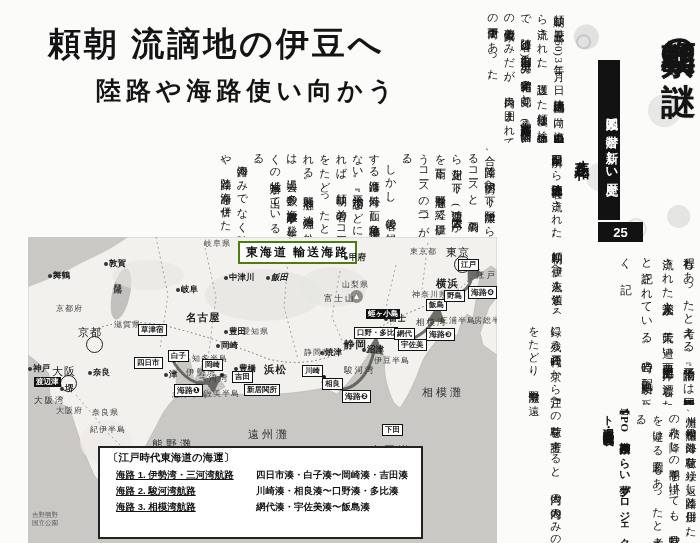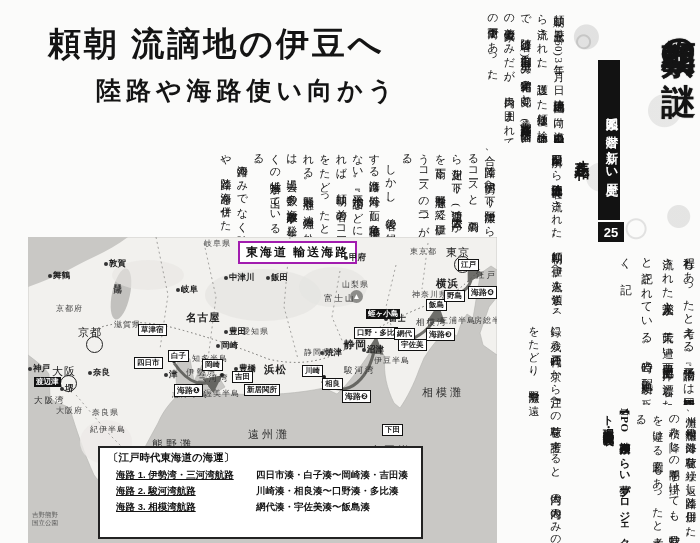--- a/index.html
+++ b/index.html
@@ -21,21 +21,21 @@
       radial-gradient(circle at 30% 72%, rgba(0,0,0,.07) 0 14px, transparent 15px),
       radial-gradient(circle at 85% 88%, rgba(0,0,0,.09) 0 11px, transparent 12px),
       radial-gradient(circle at 55% 93%, rgba(0,0,0,.0) 0 8px, rgba(0,0,0,.10) 9px 10px, transparent 11px);
   }
   #main-title{position:absolute;right:4px;top:12px;font-size:34px;font-weight:700;
     line-height:1.05;letter-spacing:1px;font-family:"Liberation Serif","DejaVu Serif",serif;
     text-shadow:0 0 1px #333;}
   #series-band{position:absolute;left:40px;top:60px;height:160px;width:22px;background:#121212;
     color:#fff;font-family:"Liberation Sans","DejaVu Sans",sans-serif;font-size:12.5px;
     font-weight:700;text-align:center;padding-top:4px;letter-spacing:1px;}
-  #episode-box{position:absolute;left:40px;top:222px;width:26px;height:20px;background:#121212;
+  #episode-box{position:absolute;left:40px;top:222px;width:45px;height:20px;background:#121212;
     color:#fff;font:700 13px "Liberation Sans","DejaVu Sans",sans-serif;display:flex;
     align-items:center;justify-content:center;}
   #author{position:absolute;left:14px;top:148px;font-size:15px;font-weight:700;letter-spacing:2px;}
 
   
   #headline{position:absolute;left:26px;top:22px;font-size:33px;font-weight:700;letter-spacing:3px;margin-left:22px;}
   #subhead{position:absolute;left:96px;top:74px;font-size:25px;font-weight:600;letter-spacing:5px;}
 
   
   #band1{left:379px;top:6px;width:188px;height:137px;}
@@ -44,21 +44,21 @@
   #blockC1{left:570px;top:249px;width:129px;height:156px;line-height:21px;font-size:11.5px;}
   #blockC2{left:497px;top:318px;width:70px;height:225px;line-height:22px;}
   #blockD{left:566px;top:407px;width:133px;height:136px;}
   .indent{text-indent:1em;}
   .credit{font-weight:700;}
 
   
   #map{position:absolute;left:28px;top:237px;width:469px;height:306px;background:#c9c8c5;overflow:hidden;
        font-family:"Liberation Sans","DejaVu Sans",sans-serif;}
   #map svg{position:absolute;left:0;top:0;}
-  #map-title-box{position:absolute;left:210px;top:4px;background:#fff;border:2px solid #a21caf;
+  #map-title-box{position:absolute;left:210px;top:4px;background:#fff;border:2px solid #4d7c0f;
      padding:1px 6px;font-size:12px;font-weight:700;letter-spacing:2px;color:#111;}
   .mlabel{position:absolute;white-space:nowrap;color:#222;}
   .m-city{font-size:8.5px;font-weight:600;}
   .m-city:before{content:"";display:inline-block;width:4px;height:4px;background:#333;border-radius:50%;
      margin-right:1px;vertical-align:middle;}
   .m-citybig{font-size:10.5px;font-weight:700;letter-spacing:1px;}
   .m-major{font-size:11px;font-weight:400;letter-spacing:1px;}
   .m-major:after{content:"";display:block;width:15px;height:15px;border:1.3px solid #222;border-radius:50%;
      position:absolute;left:8px;top:11px;}
   .m-pref{font-size:8px;color:#444;letter-spacing:1px;}
@@ -189,21 +189,21 @@
       <div class="mlabel m-major" style="left: 50px; top: 88px;">京都</div>
       <div class="mlabel m-major" style="left: 24px; top: 127px;">大阪</div>
       <div class="mlabel m-major" style="left: 418px; top: 8px;">東京</div>
       <div class="mlabel m-city" style="left: 0px; top: 126px;">神戸</div>
       <div class="mlabel m-city" style="left: 32px; top: 146px;">堺</div>
       <div class="mlabel m-city" style="left: 60px; top: 130px;">奈良</div>
       <div class="mlabel m-city" style="left: 76px; top: 21px;">敦賀</div>
       <div class="mlabel m-city" style="left: 20px; top: 33px;">舞鶴</div>
       <div class="mlabel m-city" style="left: 148px; top: 47px;">岐阜</div>
       <div class="mlabel m-city" style="left: 196px; top: 35px; font-family: Liberation Serif, serif;">中津川</div>
-      <div class="mlabel m-city" style="left: 238px; top: 35px;">飯田</div>
+      <div class="mlabel m-city" style="left: 238px; top: 35px; font-style: italic;">飯田</div>
       <div class="mlabel m-citybig" style="left: 158px; top: 74px;">名古屋</div>
       <div class="mlabel m-city" style="left: 196px; top: 89px;">豊田</div>
       <div class="mlabel m-city" style="left: 188px; top: 103px;">岡崎</div>
       <div class="mlabel m-city" style="left: 206px; top: 126px;">豊橋</div>
       <div class="mlabel m-city" style="left: 136px; top: 132px;">津</div>
       <div class="mlabel m-citybig" style="left: 236px; top: 126px;">浜松</div>
       <div class="mlabel m-city" style="left: 292px; top: 110px;">焼津</div>
       <div class="mlabel m-citybig" style="left: 316px; top: 101px;">静岡</div>
       <div class="mlabel m-city" style="left: 334px; top: 107px;">沼津</div>
       <div class="mlabel m-city" style="left: 308px; top: 76px; padding-left: 48px;">富士</div>

